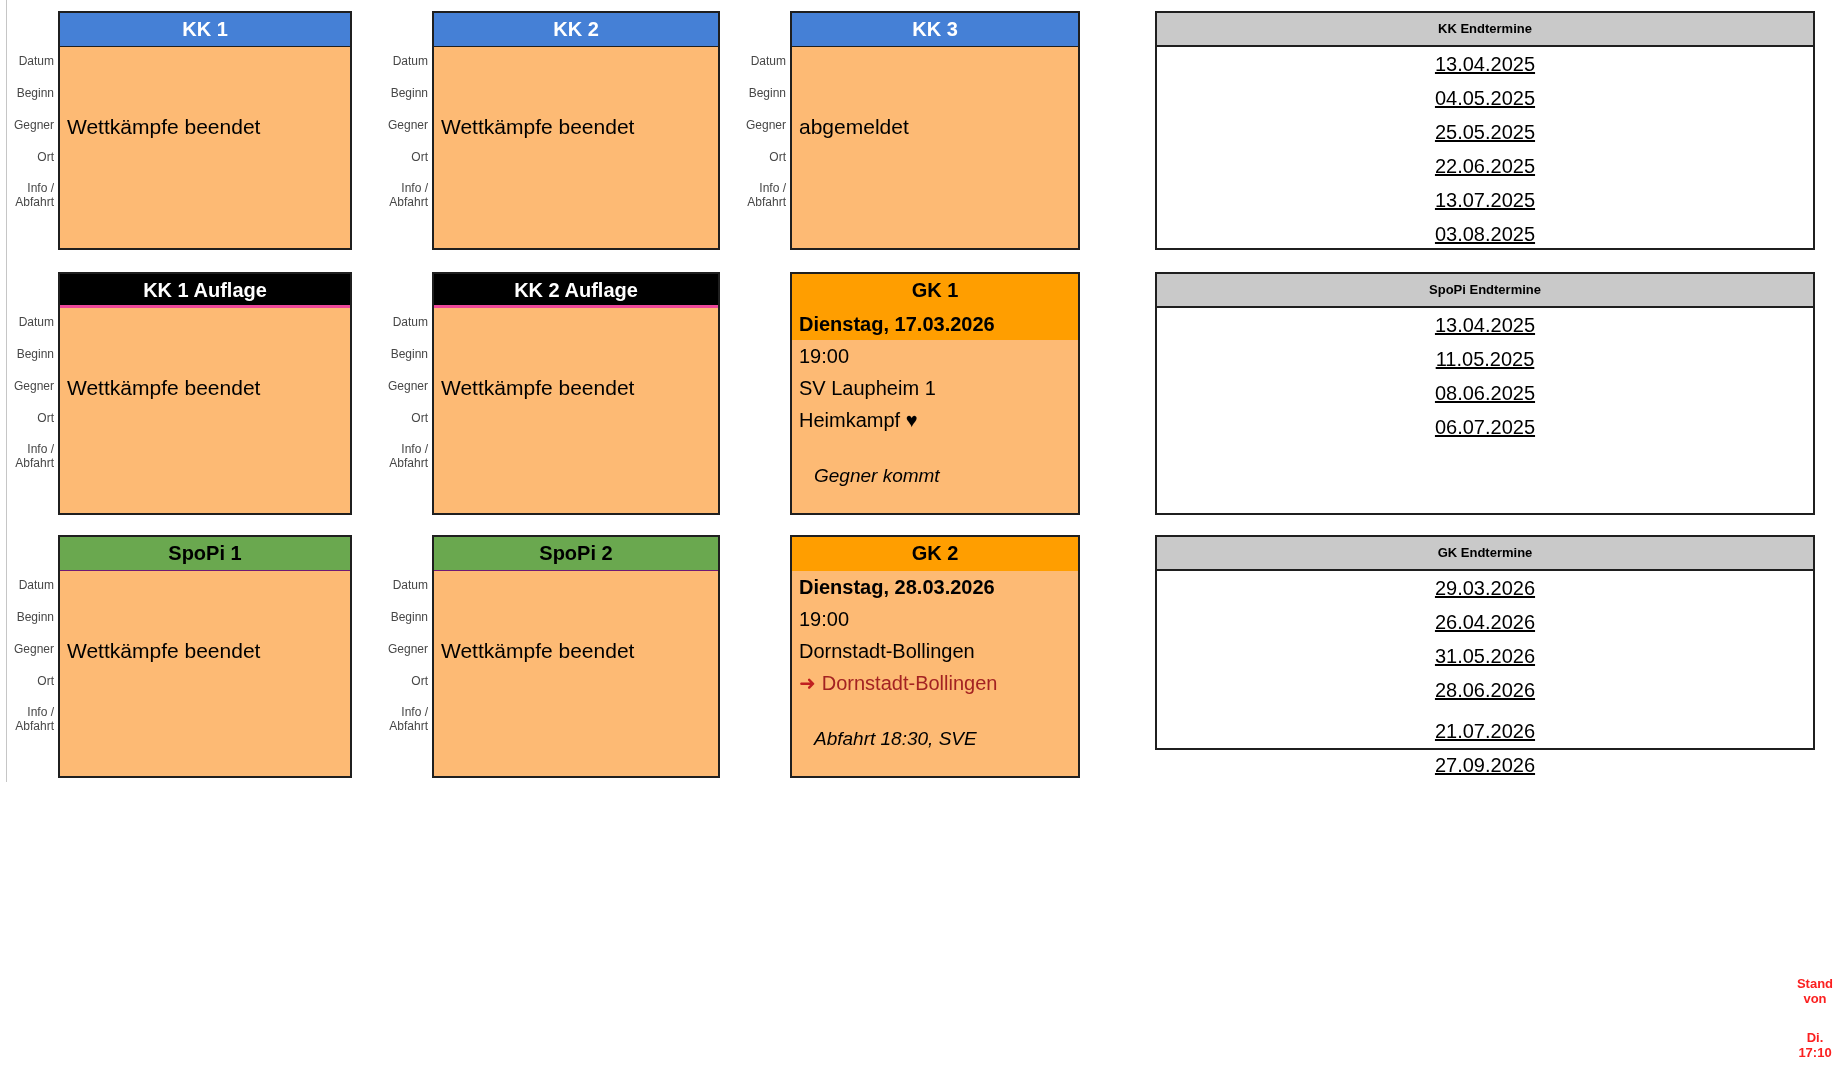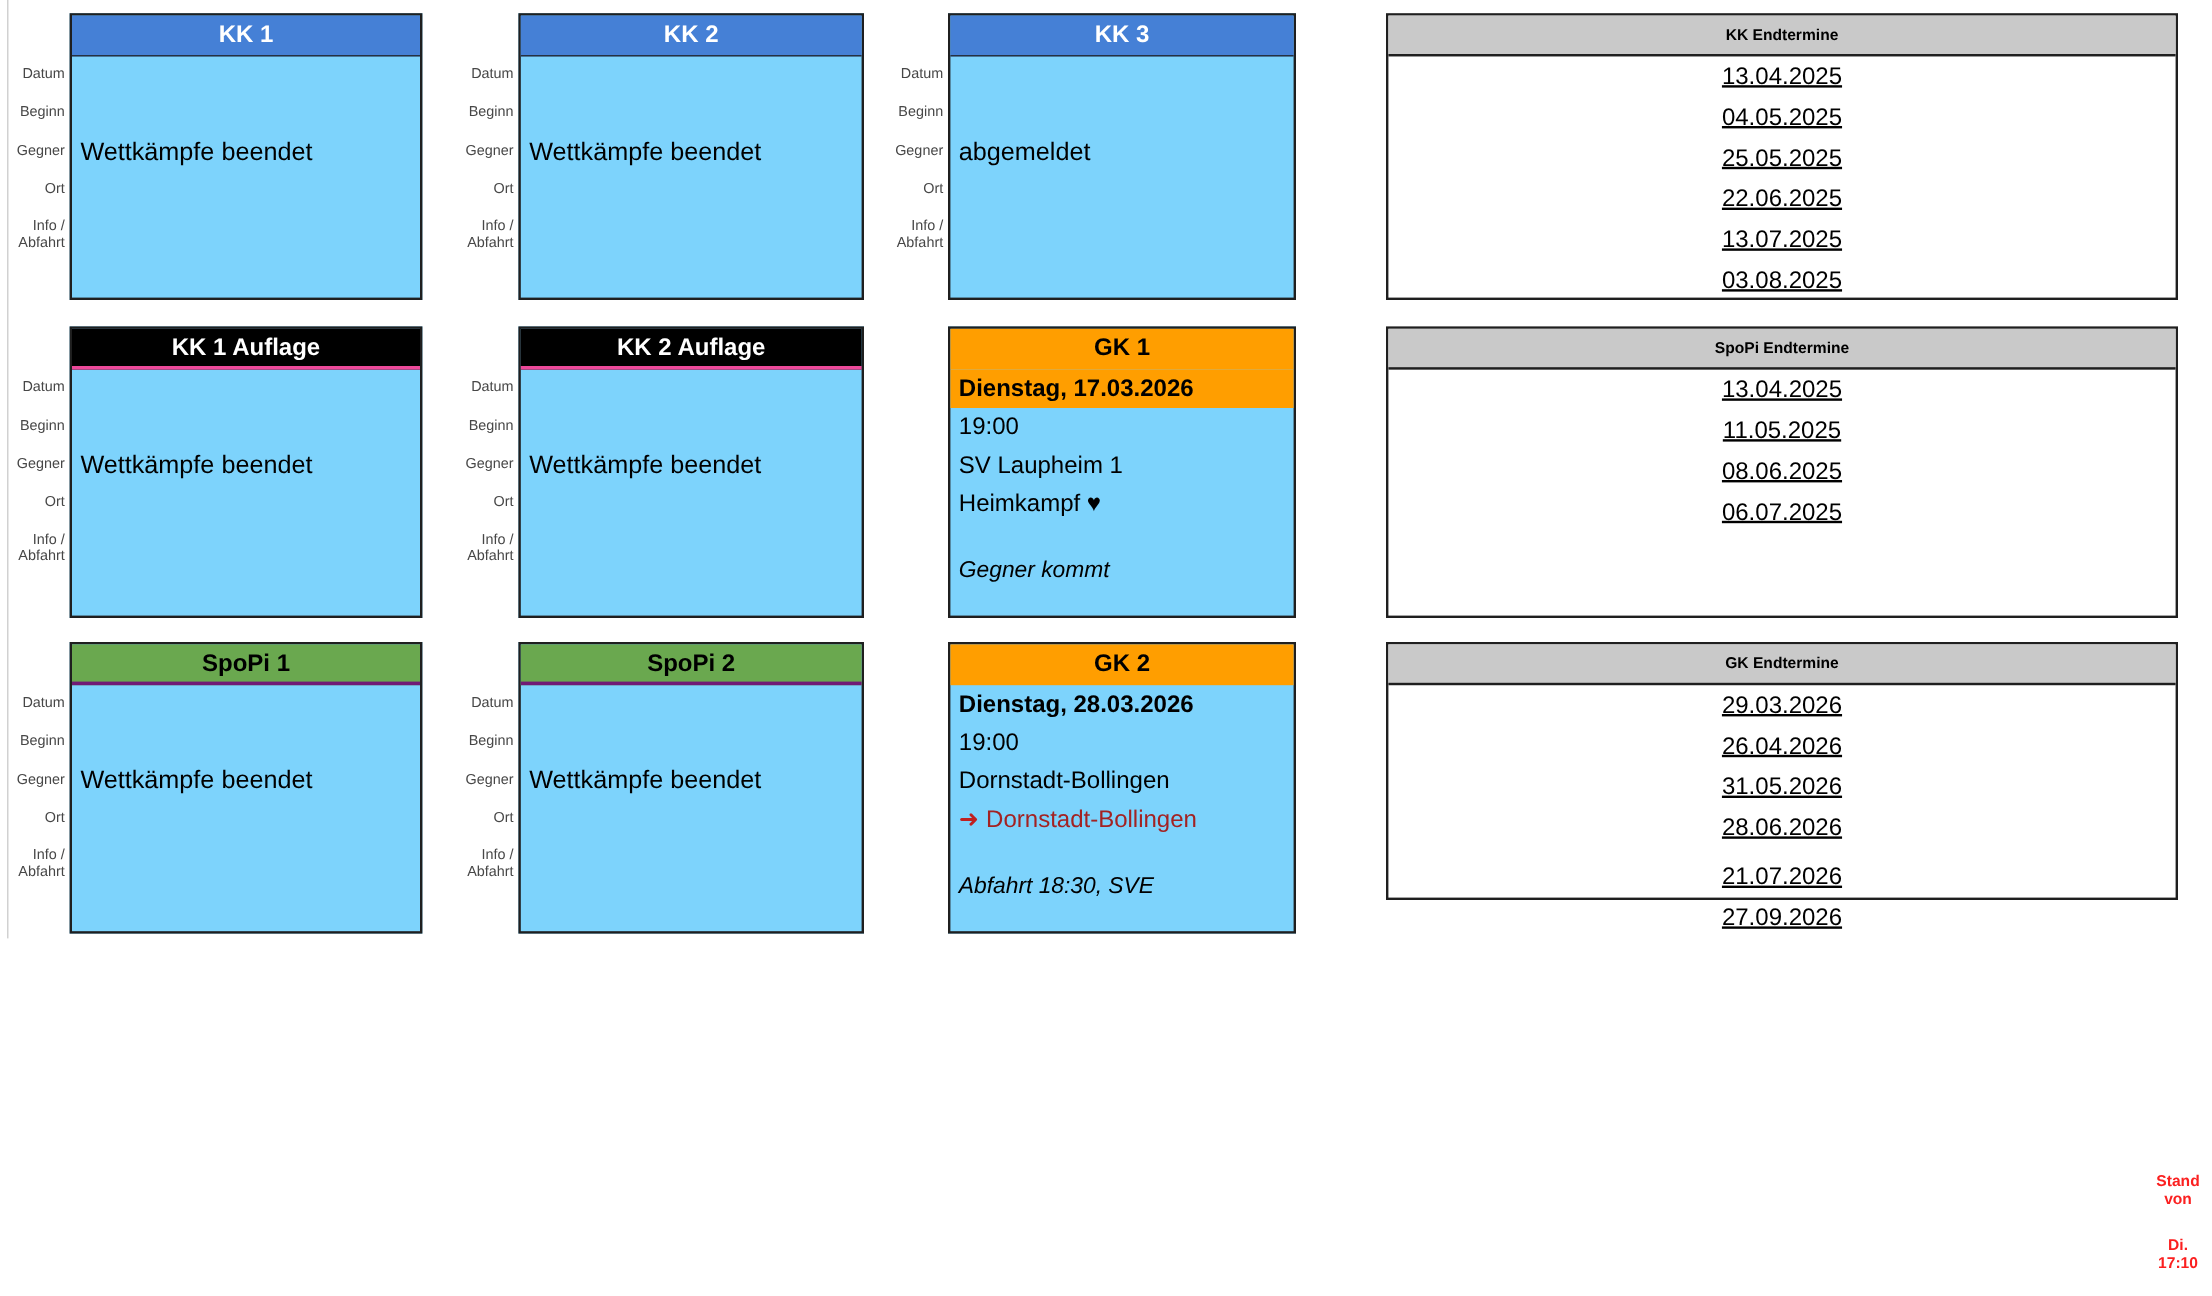--- a/index.html
+++ b/index.html
@@ -13,38 +13,38 @@
   
   .unit { position:absolute; display:flex; }
   .gutter {
     width:54px; flex:0 0 54px; padding-top:34px; padding-right:4px;
     text-align:right; font-size:12px; color:#474747; line-height:32px;
   }
   .g-row { height:32px; }
   .g-info { margin-top:8px; line-height:14px; }
 
   .card {
-    flex:1; border:2px solid #1f1f1f; background:#7dd3fc;
+    flex:1; border:2px solid #1f1f1f; background:#fdba74;
     display:flex; flex-direction:column;
   }
   .head {
     flex:0 0 34px; height:34px; line-height:32px; text-align:center;
     font-weight:700; font-size:20px;
   }
   .head.blue   { background:#4580d6; color:#ffffff; border-bottom:1px solid #1f1f1f; }
   .head.black  { background:#000000; color:#ffffff; border-bottom:3px solid #ec4899; }
-  .head.green  { background:#6aa84f; color:#000000; border-bottom:3px solid #701a75; }
+  .head.green  { background:#6aa84f; color:#000000; border-bottom:1px solid #701a75; }
   .head.orange { background:#ff9e00; color:#000000; }
 
   .body { flex:1; display:flex; flex-direction:column; font-size:20px; }
   .row { height:32px; line-height:32px; padding-left:7px; white-space:nowrap; overflow:hidden; }
   .row.date { font-weight:700; }
   .row.hl { background:#ff9e00; }
   .row.status { font-size:21px; }
-  .info-line { margin-top:26px; padding-left:7px; font-style:italic; font-size:19px; line-height:28px; }
+  .info-line { margin-top:26px; padding-left:22px; font-style:italic; font-size:19px; line-height:28px; }
   .loc-link { color:#a32222; cursor:pointer; }
   .loc-link .arrow { color:#c02020; font-weight:700; margin-right:6px; font-style:normal; }
 
   
   .termine {
     position:absolute; left:1155px; width:660px;
     border:2px solid #1f1f1f; background:#fff; display:flex; flex-direction:column;
   }
   .t-head {
     flex:0 0 34px; height:34px; line-height:32px; background:#c9c9c9;

